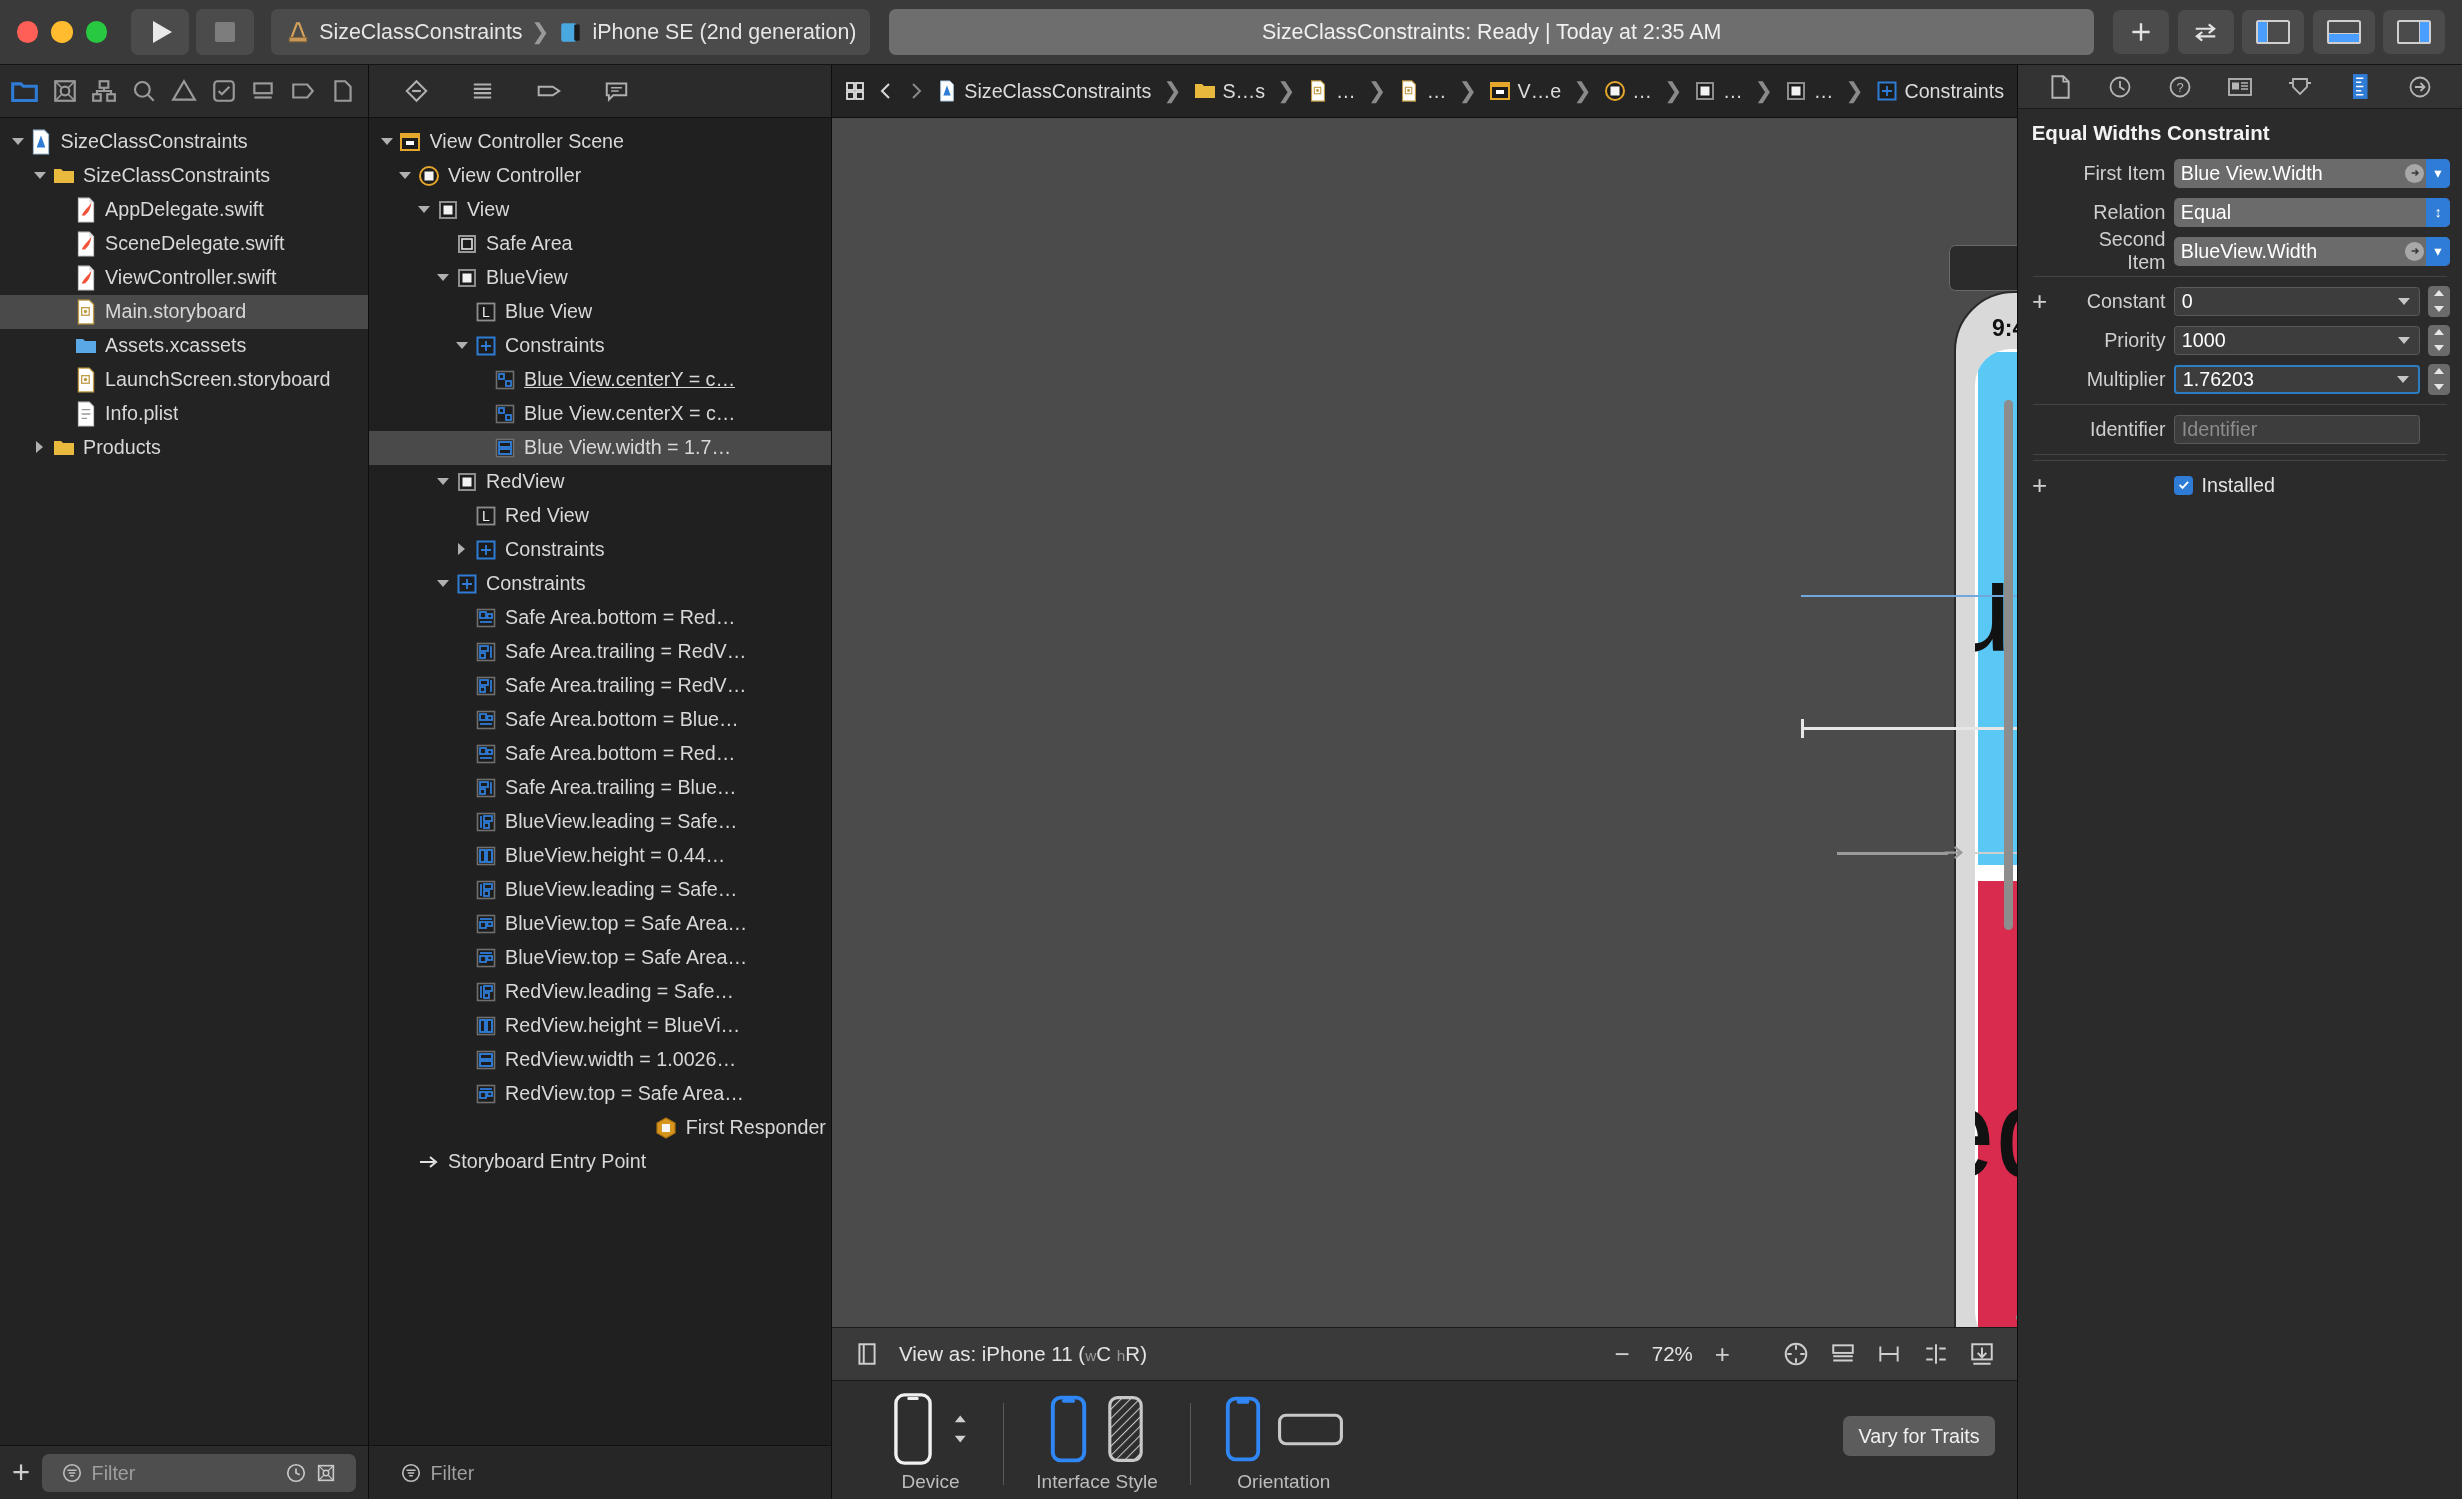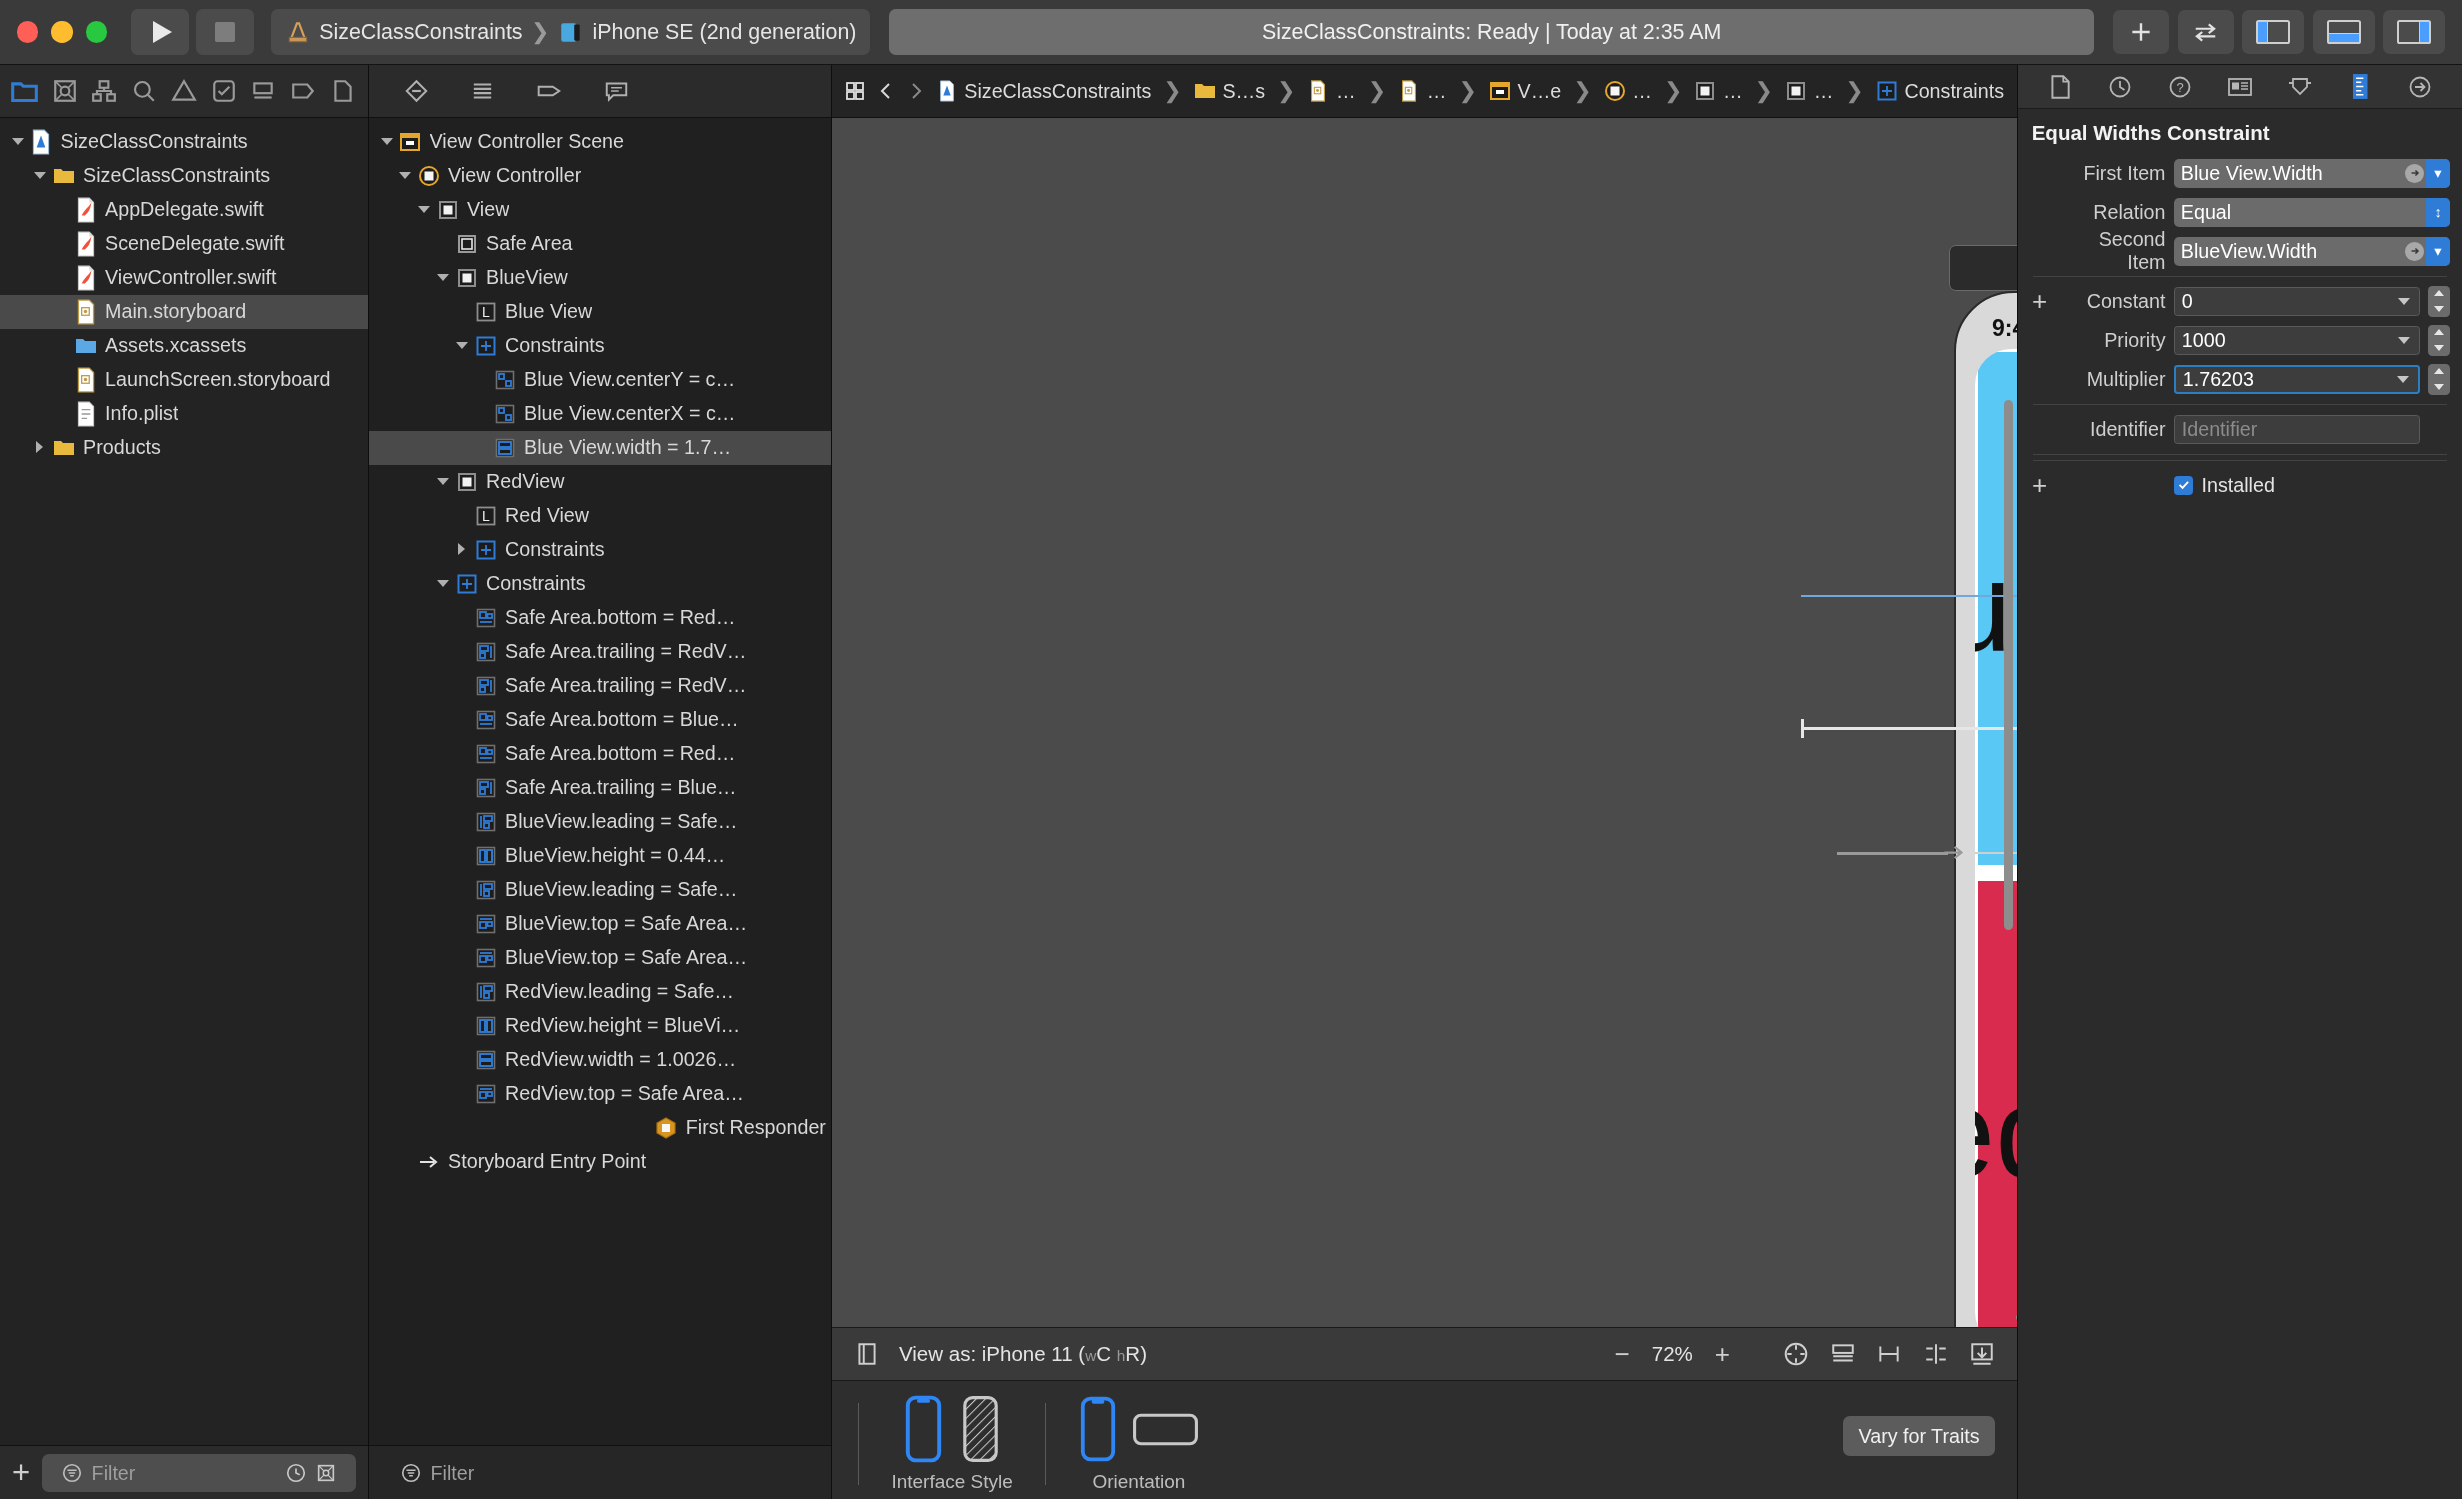--- a/index.html
+++ b/index.html
@@ -432,21 +432,21 @@
           </div>
           <div class="row" style="padding-left: 84px;">
             <span class="tri open"></span>
             <span class="ficon"><svg width="22" height="26" viewBox="0 0 22 22">
                 <rect x="2.5" y="2.5" width="17" height="17" fill="#1c1c1c" stroke="#2f7cd6" stroke-width="2"></rect>
                 <path d="M6 11 h10 M11 6 v10" fill="none" stroke="#2f7cd6" stroke-width="1.8"></path>
                 <circle cx="11" cy="11" r="1.6" fill="#2f7cd6"></circle>
               </svg></span>
             <span class="lbl">Constraints</span>
           </div>
-          <div class="row" style="padding-left: 103px;">
+          <div class="row" style="padding-left: 103px; text-decoration: underline;">
             <span class="tri"></span>
             <span class="ficon"><svg width="22" height="26" viewBox="0 0 22 22">
                 <rect x="2.5" y="2.5" width="17" height="17" fill="#1c1c1c" stroke="#6f6f6f" stroke-width="1.6"></rect>
                 <rect x="5" y="5" width="5" height="5" fill="none" stroke="#2f7cd6" stroke-width="1.8"></rect>
                 <rect x="12" y="12" width="5" height="5" fill="none" stroke="#2f7cd6" stroke-width="1.8"></rect>
               </svg></span>
             <span class="lbl">Blue View.centerY = c…</span>
           </div>
           <div class="row" style="padding-left: 103px;">
             <span class="tri"></span>
@@ -847,20 +847,33 @@
             <path d="M3 7 h6 M15 7 h6 M3 17 h6 M15 17 h6 M12 3 v18" stroke="#cfcfcf" stroke-width="1.8" fill="none"></path>
           </svg>
           <svg width="26" height="26" viewBox="0 0 24 24">
             <rect x="3" y="3" width="18" height="14" fill="none" stroke="#cfcfcf" stroke-width="1.8"></rect>
             <path d="M12 6 v8 M8 11 l4 4 l4 -4 M4 21 h16" stroke="#cfcfcf" stroke-width="1.8" fill="none"></path>
           </svg>
         </div>
       </div>
 
       <div class="traitbar">
+        <div class="tgroup">
+          <div class="row2">
+            <svg width="44" height="74" viewBox="0 0 30 52">
+              <rect x="3" y="2" width="24" height="48" rx="6" fill="none" stroke="#f0f0f0" stroke-width="2.4"></rect>
+              <rect x="11" y="3.5" width="8" height="2.2" rx="1" fill="#f0f0f0"></rect>
+            </svg>
+            <svg width="20.5" height="38" viewBox="0 0 14 28">
+              <path d="M7 4 l4 5 h-8 Z" fill="#cfcfcf"></path>
+              <path d="M7 24 l4 -5 h-8 Z" fill="#cfcfcf"></path>
+            </svg>
+          </div>
+          <div class="tcap">Device</div>
+        </div>
         <div class="tdiv"></div>
         <div class="tgroup">
           <div class="row2">
             <svg width="41" height="68" viewBox="0 0 30 52">
               <rect x="3" y="2" width="24" height="48" rx="6" fill="none" stroke="#2f87f5" stroke-width="3"></rect>
               <rect x="10" y="3" width="10" height="3" rx="1.5" fill="#2f87f5"></rect>
             </svg>
             <svg width="41" height="68" viewBox="0 0 30 52">
               <defs>
                   <pattern id="hat" width="5" height="5" patternTransform="rotate(45)" patternUnits="userSpaceOnUse">

